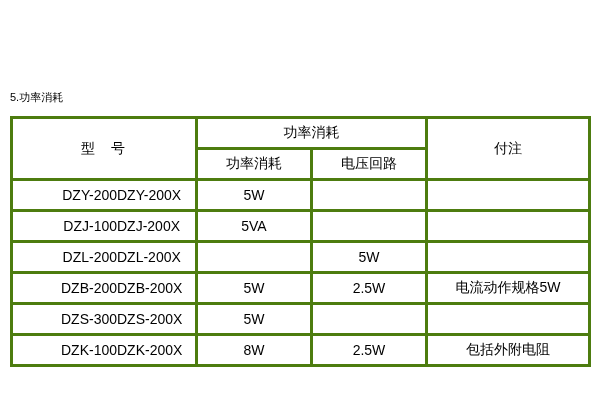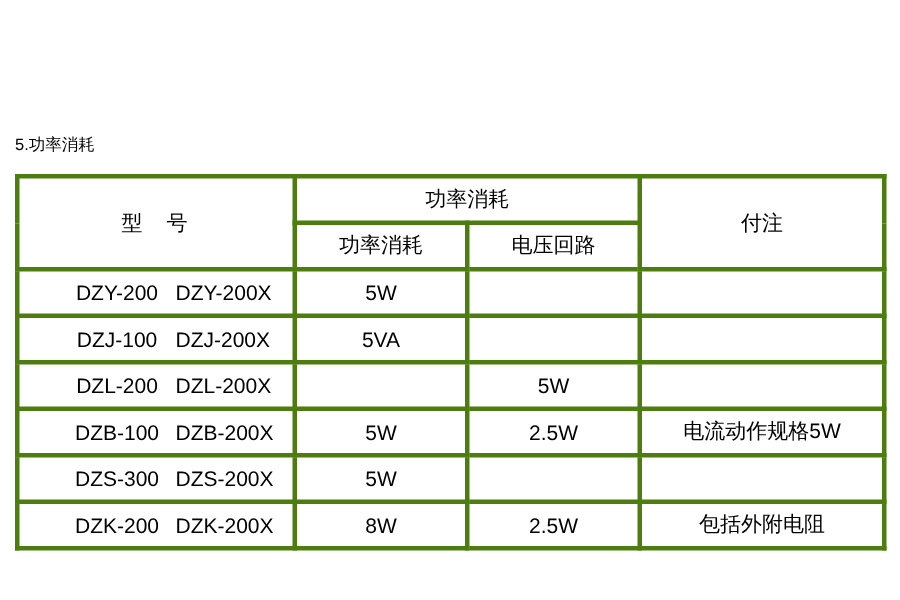--- a/index.html
+++ b/index.html
@@ -59,21 +59,21 @@
     display: flex;
     justify-content: flex-start;
     align-items: center;
     height: 100%;
     padding-left: 26px;
     box-sizing: border-box;
   }
   .model-a {
     display: inline-block;
     width: 78px;
-    text-align: center;
+    text-align: right;
   }
   .model-b {
     display: inline-block;
     text-align: right;
   }
   .hdr-model {
     letter-spacing: 6px;
     padding-left: 4px;
   }
   .hdr-tall { height: 56px; }
@@ -136,21 +136,21 @@
               <span class="model-b">DZL-200X</span>
             </div>
           </td>
           <td></td>
           <td>5W</td>
           <td></td>
         </tr>
         <tr>
           <td>
             <div class="model-cell">
-              <span class="model-a">DZB-100</span>
+              <span class="model-a">DZB-200</span>
               <span class="model-b">DZB-200X</span>
             </div>
           </td>
           <td>5W</td>
           <td>2.5W</td>
           <td>电流动作规格5W</td>
         </tr>
         <tr>
           <td>
             <div class="model-cell">
@@ -158,21 +158,21 @@
               <span class="model-b">DZS-200X</span>
             </div>
           </td>
           <td>5W</td>
           <td></td>
           <td></td>
         </tr>
         <tr>
           <td>
             <div class="model-cell">
-              <span class="model-a">DZK-200</span>
+              <span class="model-a">DZK-100</span>
               <span class="model-b">DZK-200X</span>
             </div>
           </td>
           <td>8W</td>
           <td>2.5W</td>
           <td>包括外附电阻</td>
         </tr>
       </tbody>
     </table>
   </div>

